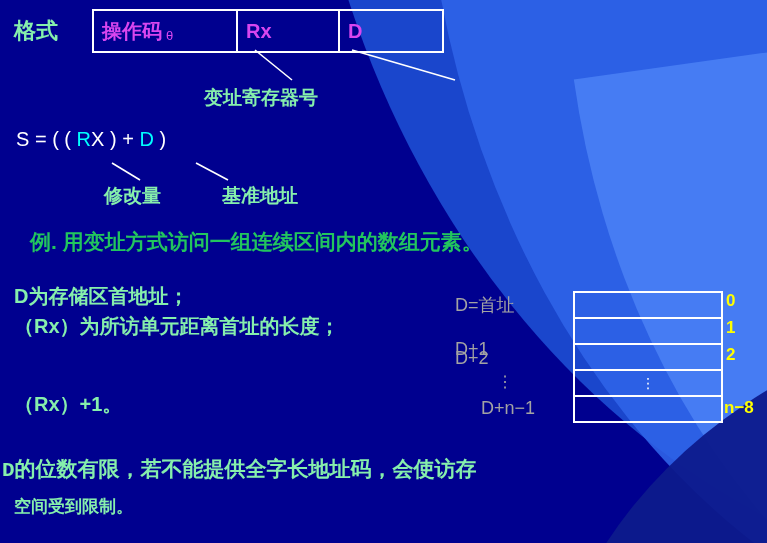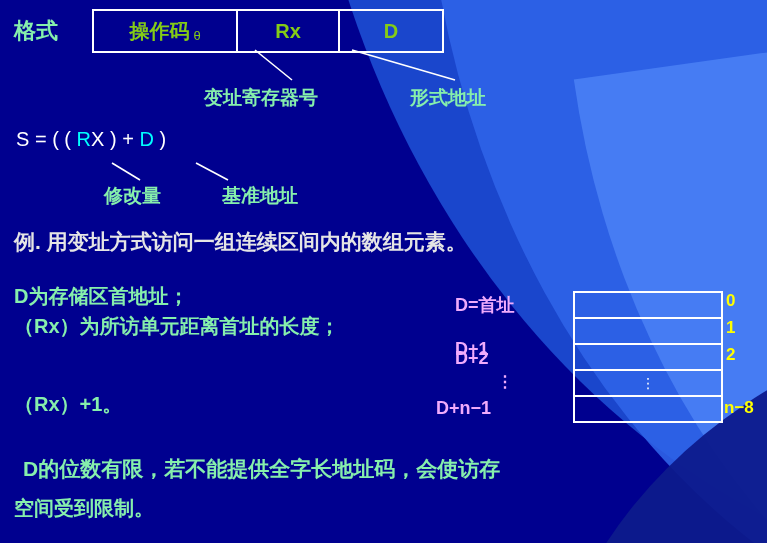--- a/index.html
+++ b/index.html
@@ -45,30 +45,30 @@
     left: 540px; top: 300px;
     width: 560px; height: 460px;
     background: #0d1a8c;
     border-radius: 100% 0 0 0;
     opacity: 0.95;
   }
   .content { position:absolute; inset:0; }
 
   .txt { position:absolute; white-space:nowrap; }
   .yellow { color:#86efac; font-weight:bold; }
-  .white  { color:#e5e5e5; font-weight:bold; }
+  .white  { color:#22c55e; font-weight:bold;margin-left:16px; }
 
   
   .fmt-label { left: 14px; top: 16px; font-size: 22px; }
   .fmt-boxes { position:absolute; left: 92px; top: 9px; display:flex; border:2px solid #ffffff; }
   .fmt-box {
     border-right: 2px solid #ffffff;
     height: 40px;
-    display:flex; align-items:center; justify-content:center;
-    color:#84cc16; font-weight:bold; font-size:20px;
+    display:flex; align-items:center; 
+    color:#d946ef; font-weight:bold; font-size:20px;
     padding: 0 8px;
   }
   .fmt-box:last-child { border-right:none; }
   .fmt-box.op { width: 126px; }
   .fmt-box.rx { width: 84px; }
   .fmt-box.d  { width: 86px; }
   .op-sub { font-size: 13px; font-weight:normal; margin-left:4px; position:relative; top:4px; }
 
   
   svg.lines { position:absolute; left:0; top:0; width:767px; height:543px; }
@@ -83,42 +83,42 @@
   .lbl-xiugai { left: 104px; top: 183px; font-size: 19px; }
   .lbl-jizhun  { left: 222px; top: 183px; font-size: 19px; }
 
   .line-ex { left: 14px; top: 228px; font-size: 21px; }
 
   .l1 { left: 14px; top: 283px; font-size: 20px; }
   .l2 { left: 14px; top: 313px; font-size: 20px; }
   .l3 { left: 14px; top: 353px; font-size: 20px; }
   .l4 { left: 14px; top: 391px; font-size: 20px; }
 
-  .foot1 { left: 23px; top: 455px; font-size: 21px; }
-  .foot2 { left: 14px; top: 495px; font-size: 20px; }
+  .foot1 { left: 2px; top: 455px; font-size: 21px; font-family: Liberation Mono, monospace; }
+  .foot2 { left: 14px; top: 495px; font-size: 17px; }
 
   
   .mem-table {
     position:absolute; left: 573px; top: 291px;
     width: 146px; border:2px solid #ffffff;
   }
   .mem-row {
     height: 24px;
     border-bottom: 2px solid #ffffff;
     display:flex; align-items:center; justify-content:center;
     color:#ffffff; font-size:14px;
   }
   .mem-row:last-child { border-bottom:none; }
 
-  .addr-label { position:absolute; color:#f0abfc; font-weight:bold; font-size:18px; white-space:nowrap; }
+  .addr-label { position:absolute; color:#a3a3a3; font-weight:normal; font-size:18px; white-space:nowrap; }
   .a0 { left: 455px; top: 293px; }
   .a1 { left: 455px; top: 320px; margin-top: 19px; }
   .a2 { left: 455px; top: 348px; }
   .adots { left: 497px; top: 372px; font-size:16px; }
-  .a3 { left: 436px; top: 398px; }
+  .a3 { left: 481px; top: 398px; }
 
   .idx { position:absolute; color:#ffff00; font-weight:bold; font-size:17px; white-space:nowrap; }
   .i0 { left: 726px; top: 291px; }
   .i1 { left: 726px; top: 318px; }
   .i2 { left: 726px; top: 345px; }
   .i3 { left: 724px; top: 398px; }
 </style>
 </head>
 <body>
 
@@ -151,21 +151,20 @@
     <line x1="255" y1="50" x2="292" y2="80" stroke="#ffffff" stroke-width="1.6"></line>
 
     <line x1="352" y1="50" x2="455" y2="80" stroke="#ffffff" stroke-width="1.6"></line>
 
     <line x1="112" y1="163" x2="140" y2="180" stroke="#ffffff" stroke-width="1.6"></line>
 
     <line x1="196" y1="163" x2="228" y2="180" stroke="#ffffff" stroke-width="1.6"></line>
   </svg>
 
   <div class="txt yellow lbl-bianzhi">变址寄存器号</div>
-  <div class="txt yellow lbl-xingshi">形式地址</div>
 
   <div class="txt eq"><span class="w">S  = ( ( </span><span class="c">R</span><span class="w">X</span><span class="w"> ) + </span><span class="c">D</span><span class="w"> )</span></div>
 
   <div class="txt yellow lbl-xiugai">修改量</div>
   <div class="txt yellow lbl-jizhun">基准地址</div>
 
   <div class="txt white line-ex">例. 用变址方式访问一组连续区间内的数组元素。</div>
 
   <div class="txt yellow l1">D为存储区首地址；</div>
   <div class="txt yellow l2">（Rx）为所访单元距离首址的长度；</div>

